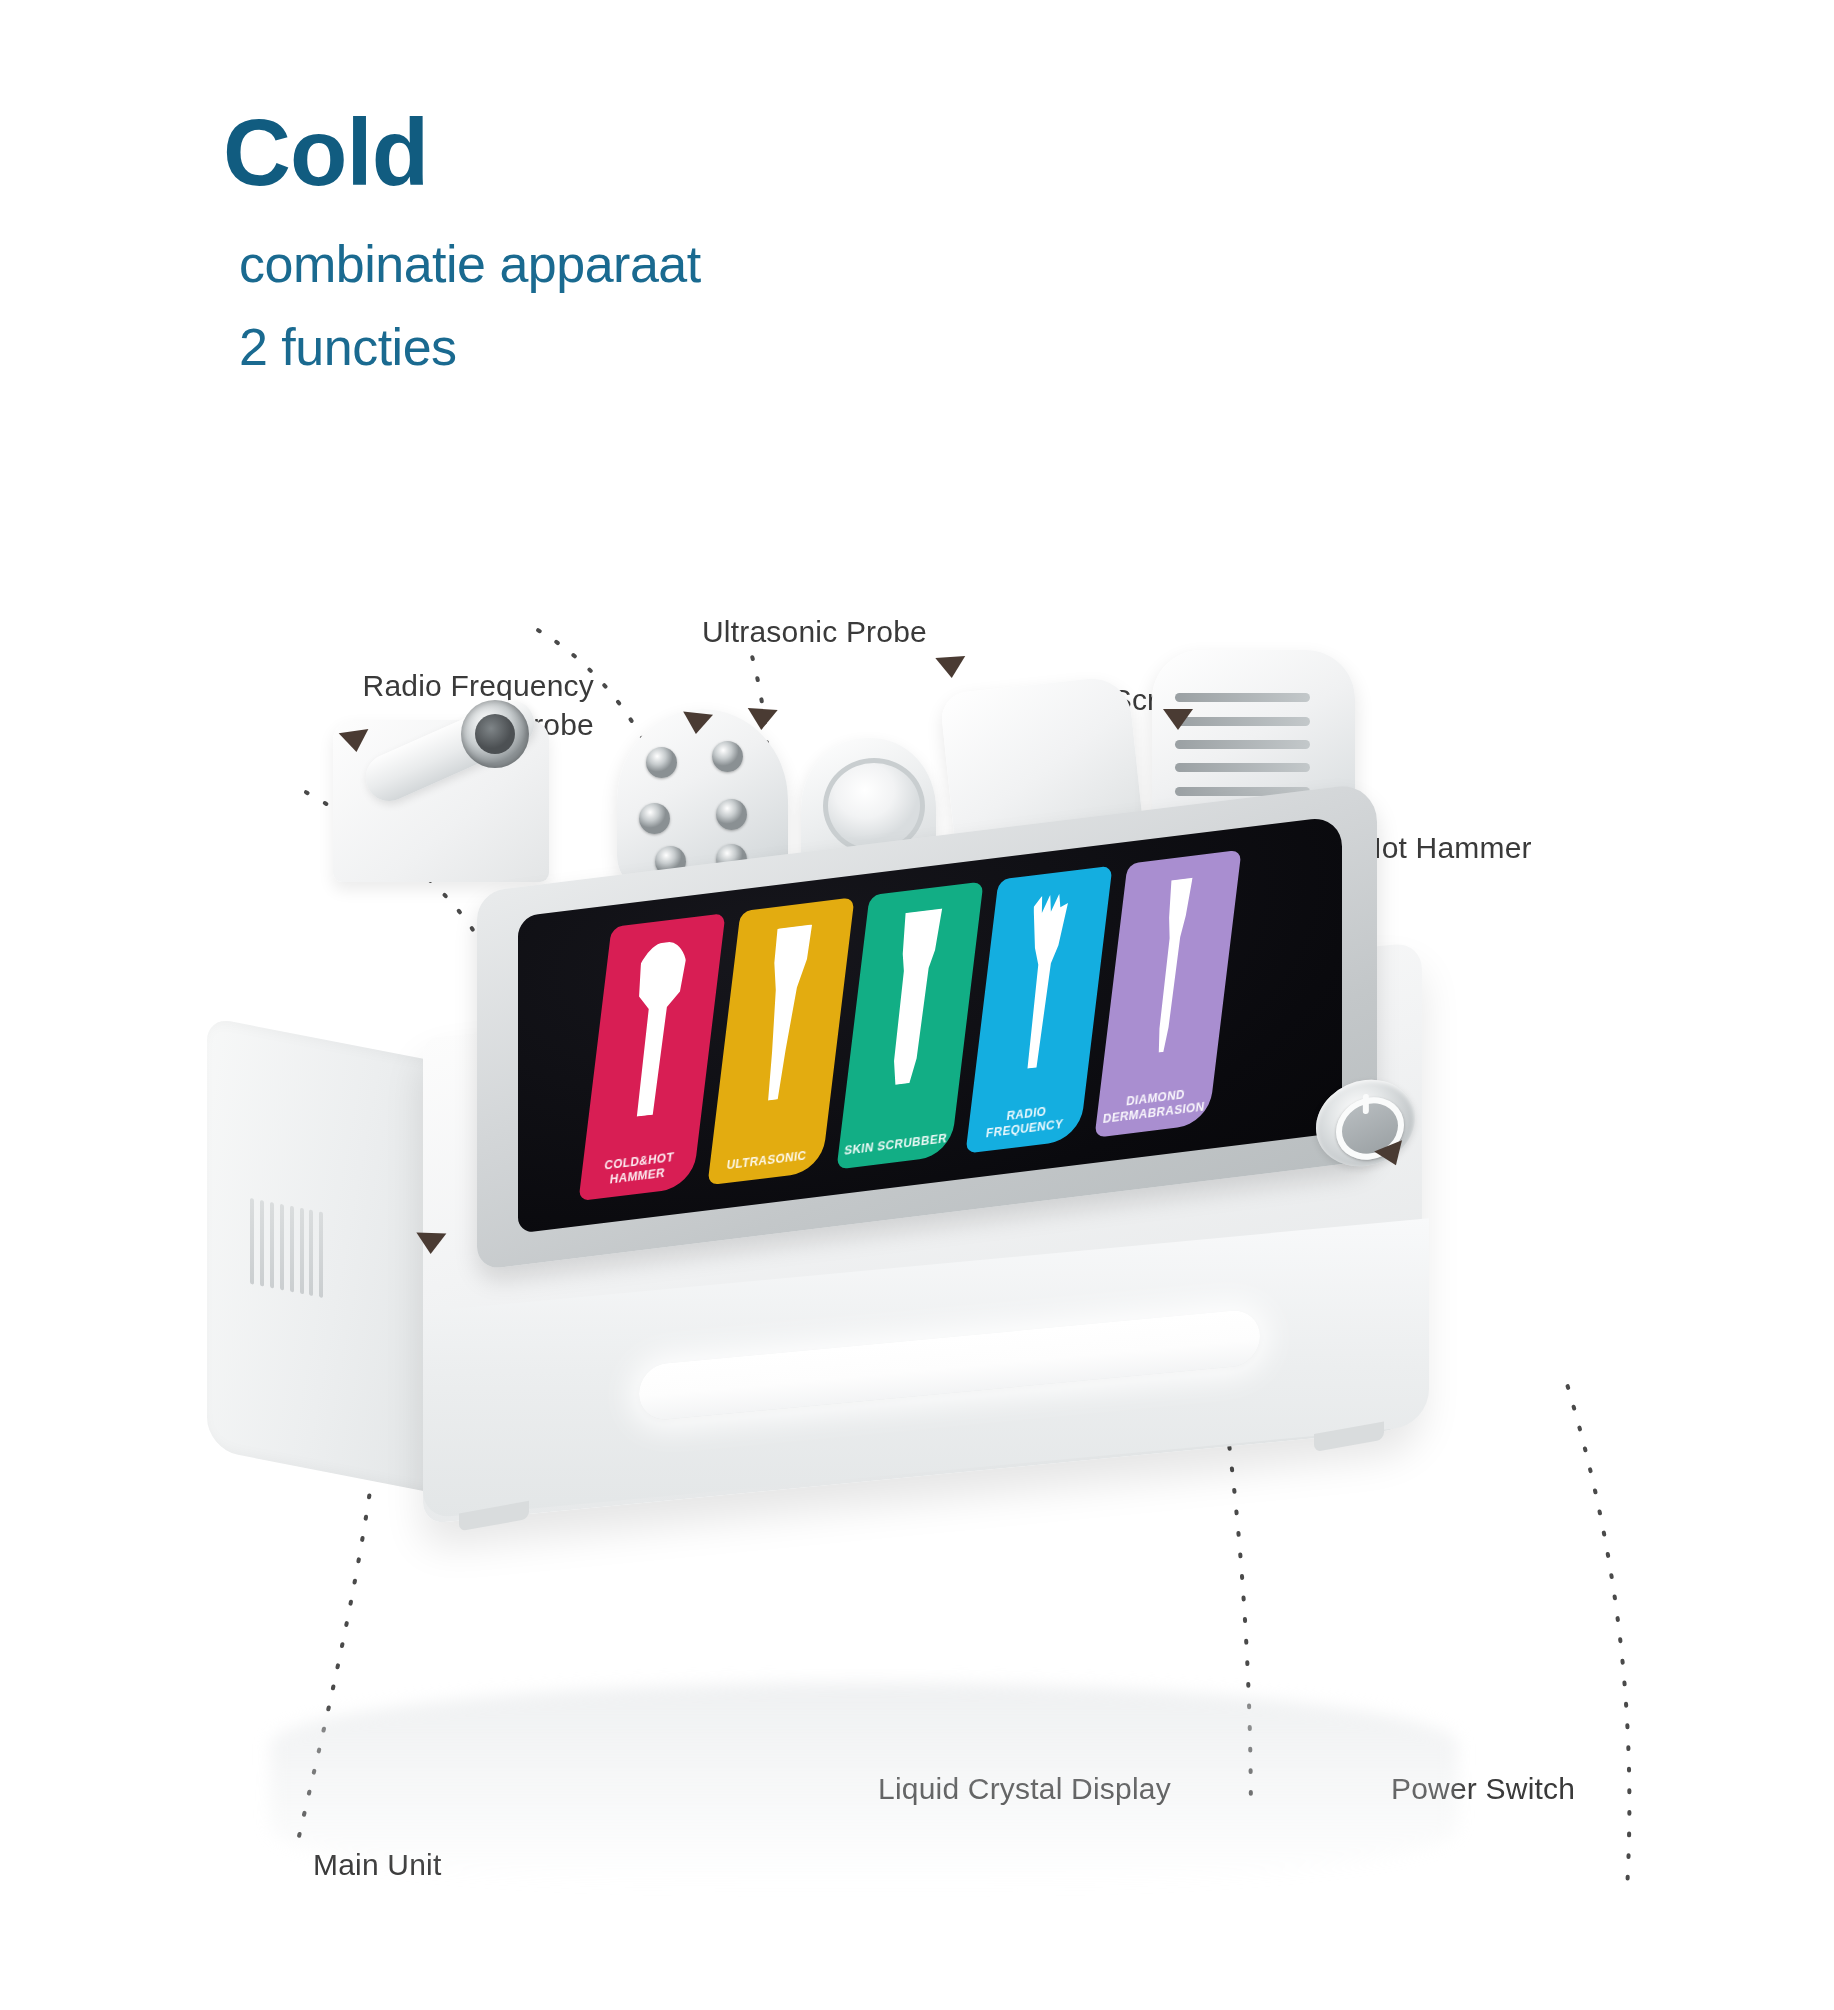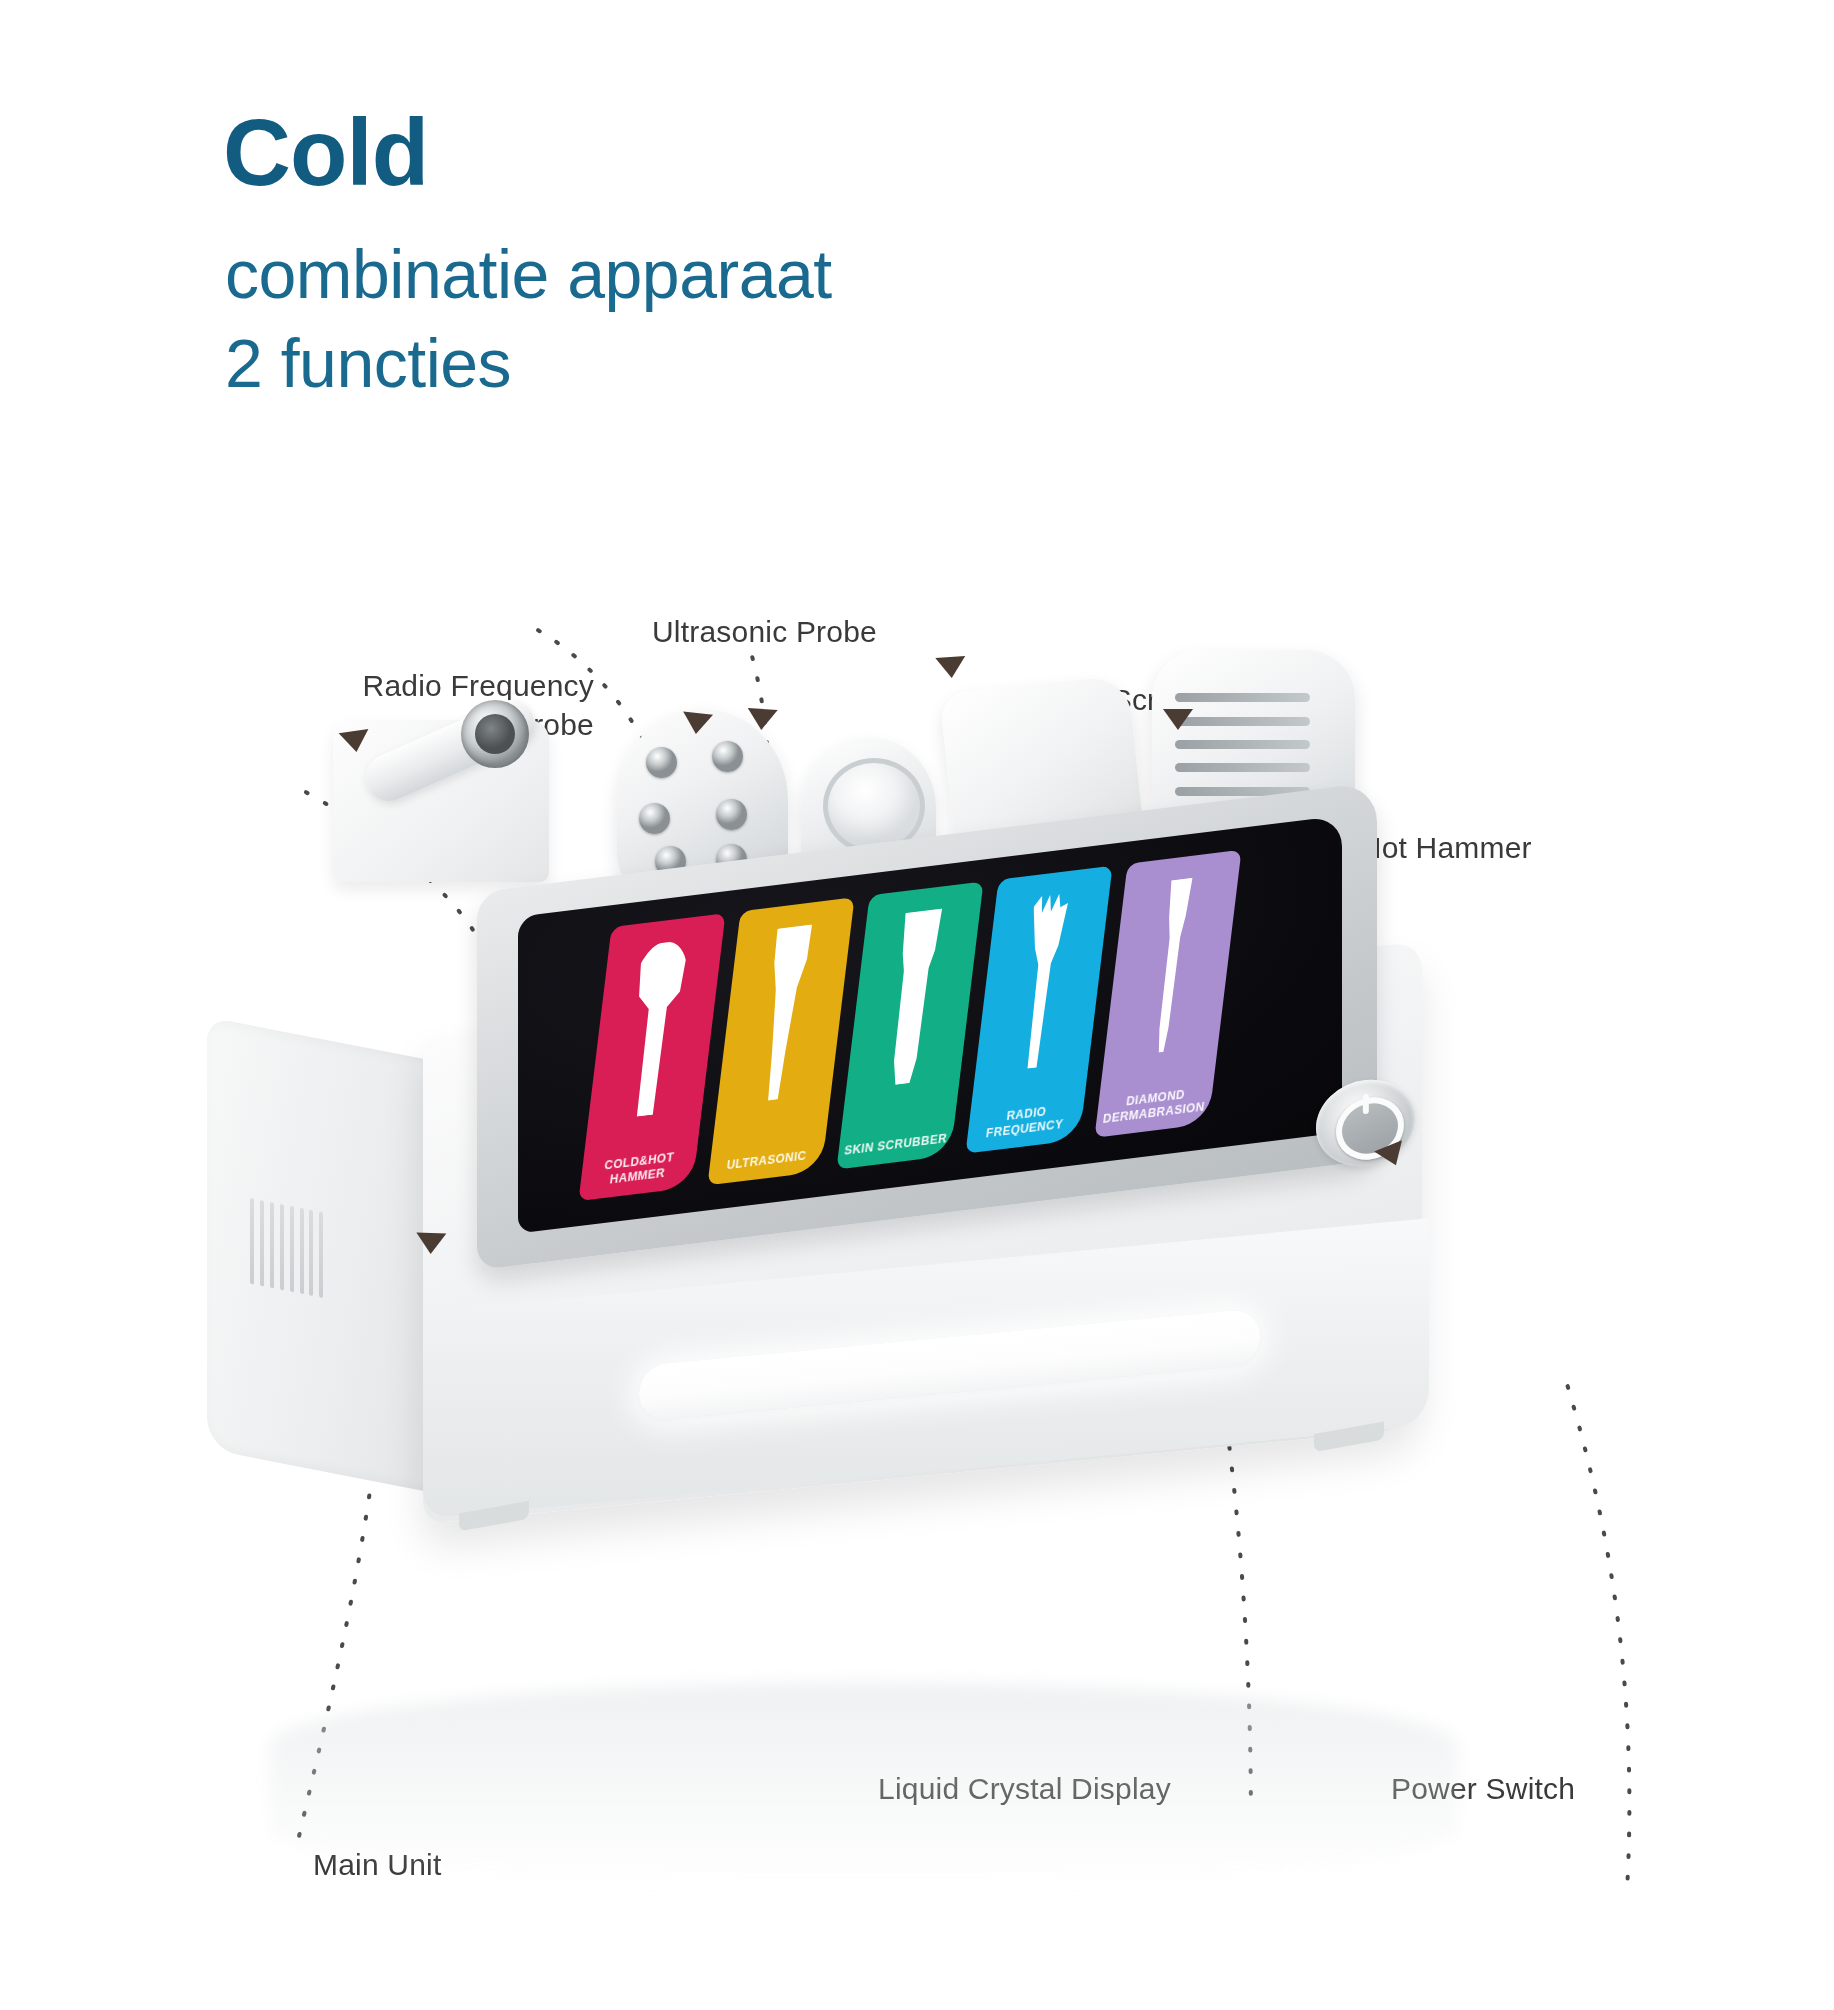--- a/index.html
+++ b/index.html
@@ -11,22 +11,22 @@
   }
   .page{position:absolute;inset:0;background:#fff;}
 
   
   .heading{position:absolute;left:223px;top:106px;width:1260px;}
   .brand{
     font-size:94px;font-weight:800;letter-spacing:-0.9px;
     color:#115C80;line-height:1.0;margin:0 0 31px 0;
   }
   .sub{
-    font-size:68px;font-weight:400;color:#1A6A90;
-    line-height:1.28;margin:2px;letter-spacing:-0.5px;
+    font-size:52px;font-weight:400;color:#1A6A90;
+    line-height:1.28;margin:16px;letter-spacing:-0.5px;
   }
 
   
   .callout{
     position:absolute;color:#3A3A3A;font-size:30px;line-height:1.30;
     font-weight:400;letter-spacing:0.2px;white-space:pre-line;
   }
   .c-right{text-align:right;}
   .c-left{text-align:left;}
   .c-center{text-align:center;}
@@ -240,21 +240,21 @@
       <path d="M1400 900 C 1330 930, 1280 990, 1288 1040"></path>
       <path d="M420 1590 C 400 1760, 360 1920, 330 2050"></path>
       <path d="M1360 1560 C 1382 1720, 1390 1880, 1390 2010"></path>
       <path d="M1742 1540 C 1790 1700, 1820 1880, 1808 2100"></path>
     </g>
   </svg>
 
   <div class="callout c-right" style="left:180px;top:666px;width:414px;">Radio Frequency
 Probe</div>
 
-  <div class="callout c-left" style="left:652px;top:612px;width:414px;">Ultrasonic Probe</div>
+  <div class="callout c-left" style="left:702px;top:612px;width:414px;">Ultrasonic Probe</div>
 
   <div class="callout c-left" style="left:1044px;top:680px;width:378px;">Skin Scrubber</div>
 
 
   <div class="callout c-left" style="left:1260px;top:828px;width:468px;">Cold &amp; Hot Hammer</div>
 
   <div class="callout c-left" style="left:313px;top:1845px;width:324px;">Main Unit</div>
 
   <div class="callout c-left" style="left:878px;top:1769px;width:468px;">Liquid Crystal Display</div>
 

